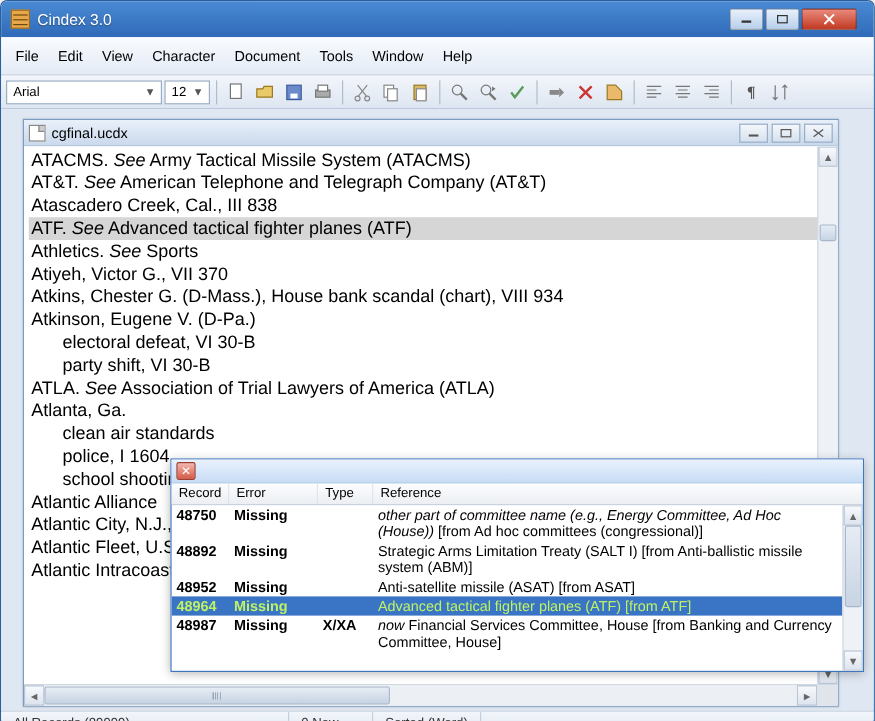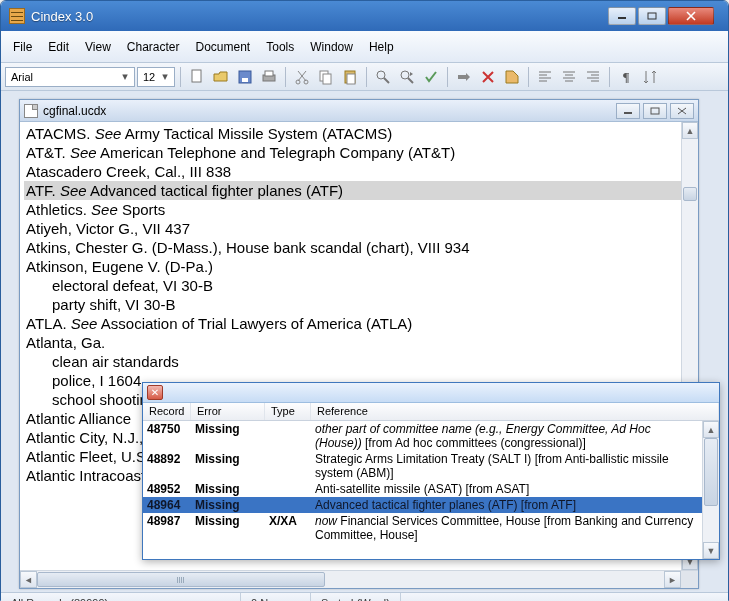--- a/index.html
+++ b/index.html
@@ -67,21 +67,21 @@
 .ref-title { height:20px; background:linear-gradient(#eaf2fd,#c7dcf5); border-bottom:1px solid #9dbde0; display:flex; align-items:center; padding:0 4px; font-size:12px;}
 .ref-title .rtxt { flex:1;}
 .ref-title .rclose { width:16px;height:15px; background:linear-gradient(#f2b8b0,#d65a46); border:1px solid #a03a2a; color:#fff; font-size:10px; display:flex;align-items:center;justify-content:center; border-radius:2px;}
 .ref-head { height:18px; background:linear-gradient(#fdfdfe,#ebeef3); border-bottom:1px solid #c9d2de; display:flex; font-size:11px; }
 .ref-head .col { padding:2px 6px; border-right:1px solid #e0e5ec;}
 .ref-body { position:relative; height:calc(100% - 20px - 18px); overflow:hidden; font-size:12px;}
 .ref-body .vscroll{top:0;}
 .ref-body .vscroll .thumb{top:0;height:68px;}
 .ref-rows { padding-right:17px;}
 .ref-row { display:flex; align-items:flex-start; padding:1px 4px;}
-.ref-row.sel { background:#3a74c4; color:#0f172a;}
+.ref-row.sel { background:#3a74c4; color:#bef264;}
 .ref-row .c-rec { width:48px; font-weight:bold;}
 .ref-row .c-err { width:74px; font-weight:bold;}
 .ref-row .c-typ { width:46px; font-weight:bold;}
 .ref-row .c-ref { flex:1;}
 .ref-row em { font-style:italic;}
 .ref-row.sel .c-rec,.ref-row.sel .c-err{font-weight:bold;}
 
 .col.rec{width:48px}.col.err{width:74px}.col.typ{width:46px}.col.ref{flex:1}
 </style>
 </head>
@@ -265,21 +265,21 @@
             </svg>
           </div>
       </div>
       <div class="docbody">
         <div class="lines" id="doc-lines">
             <div class="line">ATACMS. <em>See</em> Army Tactical Missile System (ATACMS)</div>
             <div class="line">AT&amp;T. <em>See</em> American Telephone and Telegraph Company (AT&amp;T)</div>
             <div class="line">Atascadero Creek, Cal., III 838</div>
             <div class="line sel">ATF. <em>See</em> Advanced tactical fighter planes (ATF)</div>
             <div class="line">Athletics. <em>See</em> Sports</div>
-            <div class="line">Atiyeh, Victor G., VII 437</div>
+            <div class="line">Atiyeh, Victor G., VII 370</div>
             <div class="line">Atkins, Chester G. (D-Mass.), House bank scandal (chart), VIII 934</div>
             <div class="line">Atkinson, Eugene V. (D-Pa.)</div>
             <div class="line sub">electoral defeat, VI 30-B</div>
             <div class="line sub">party shift, VI 30-B</div>
             <div class="line">ATLA. <em>See</em> Association of Trial Lawyers of America (ATLA)</div>
             <div class="line">Atlanta, Ga.</div>
             <div class="line sub">clean air standards</div>
             <div class="line sub">police, I 1604</div>
             <div class="line sub">school shooting</div>
             <div class="line">Atlantic Alliance</div>

